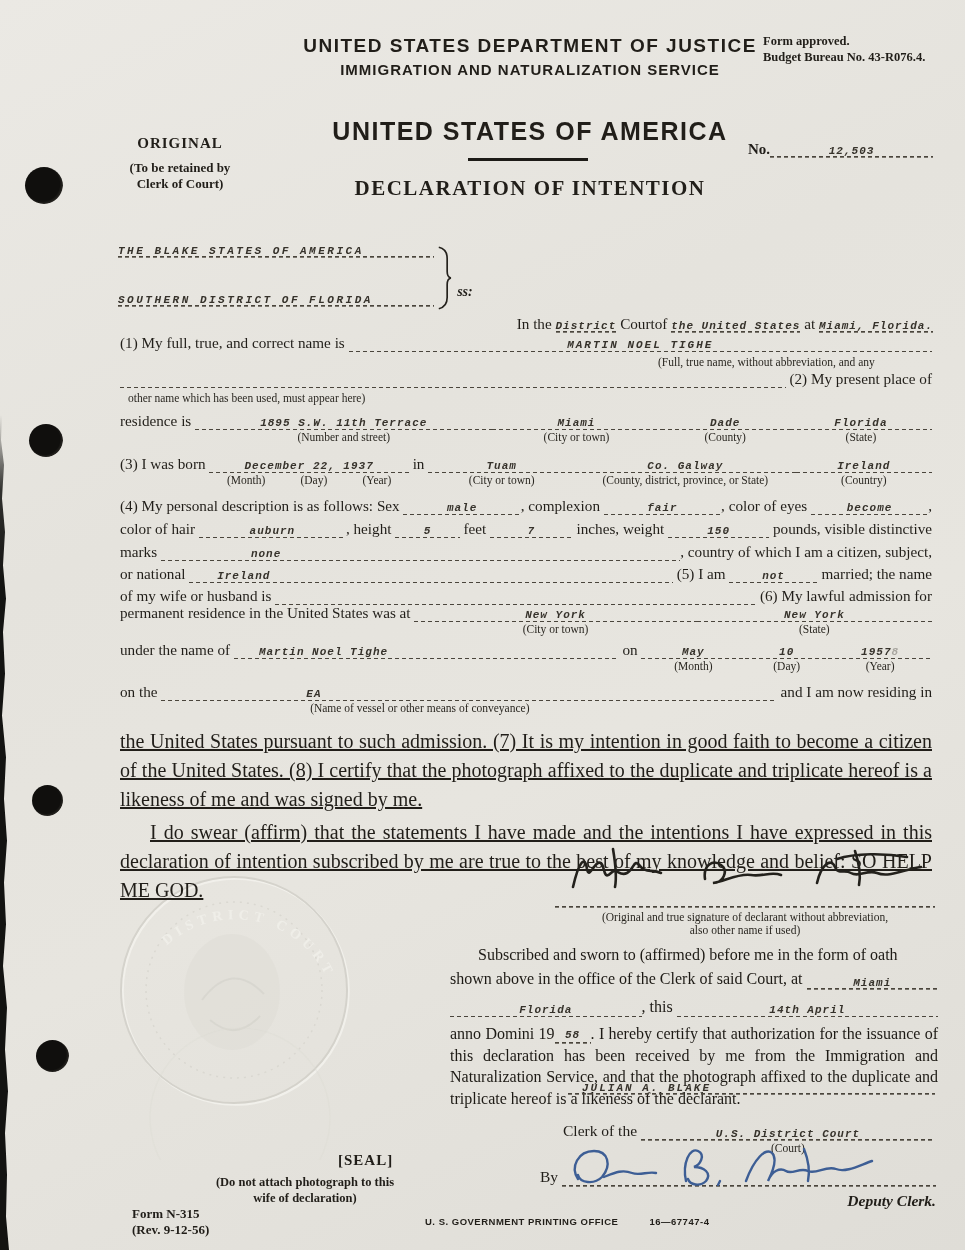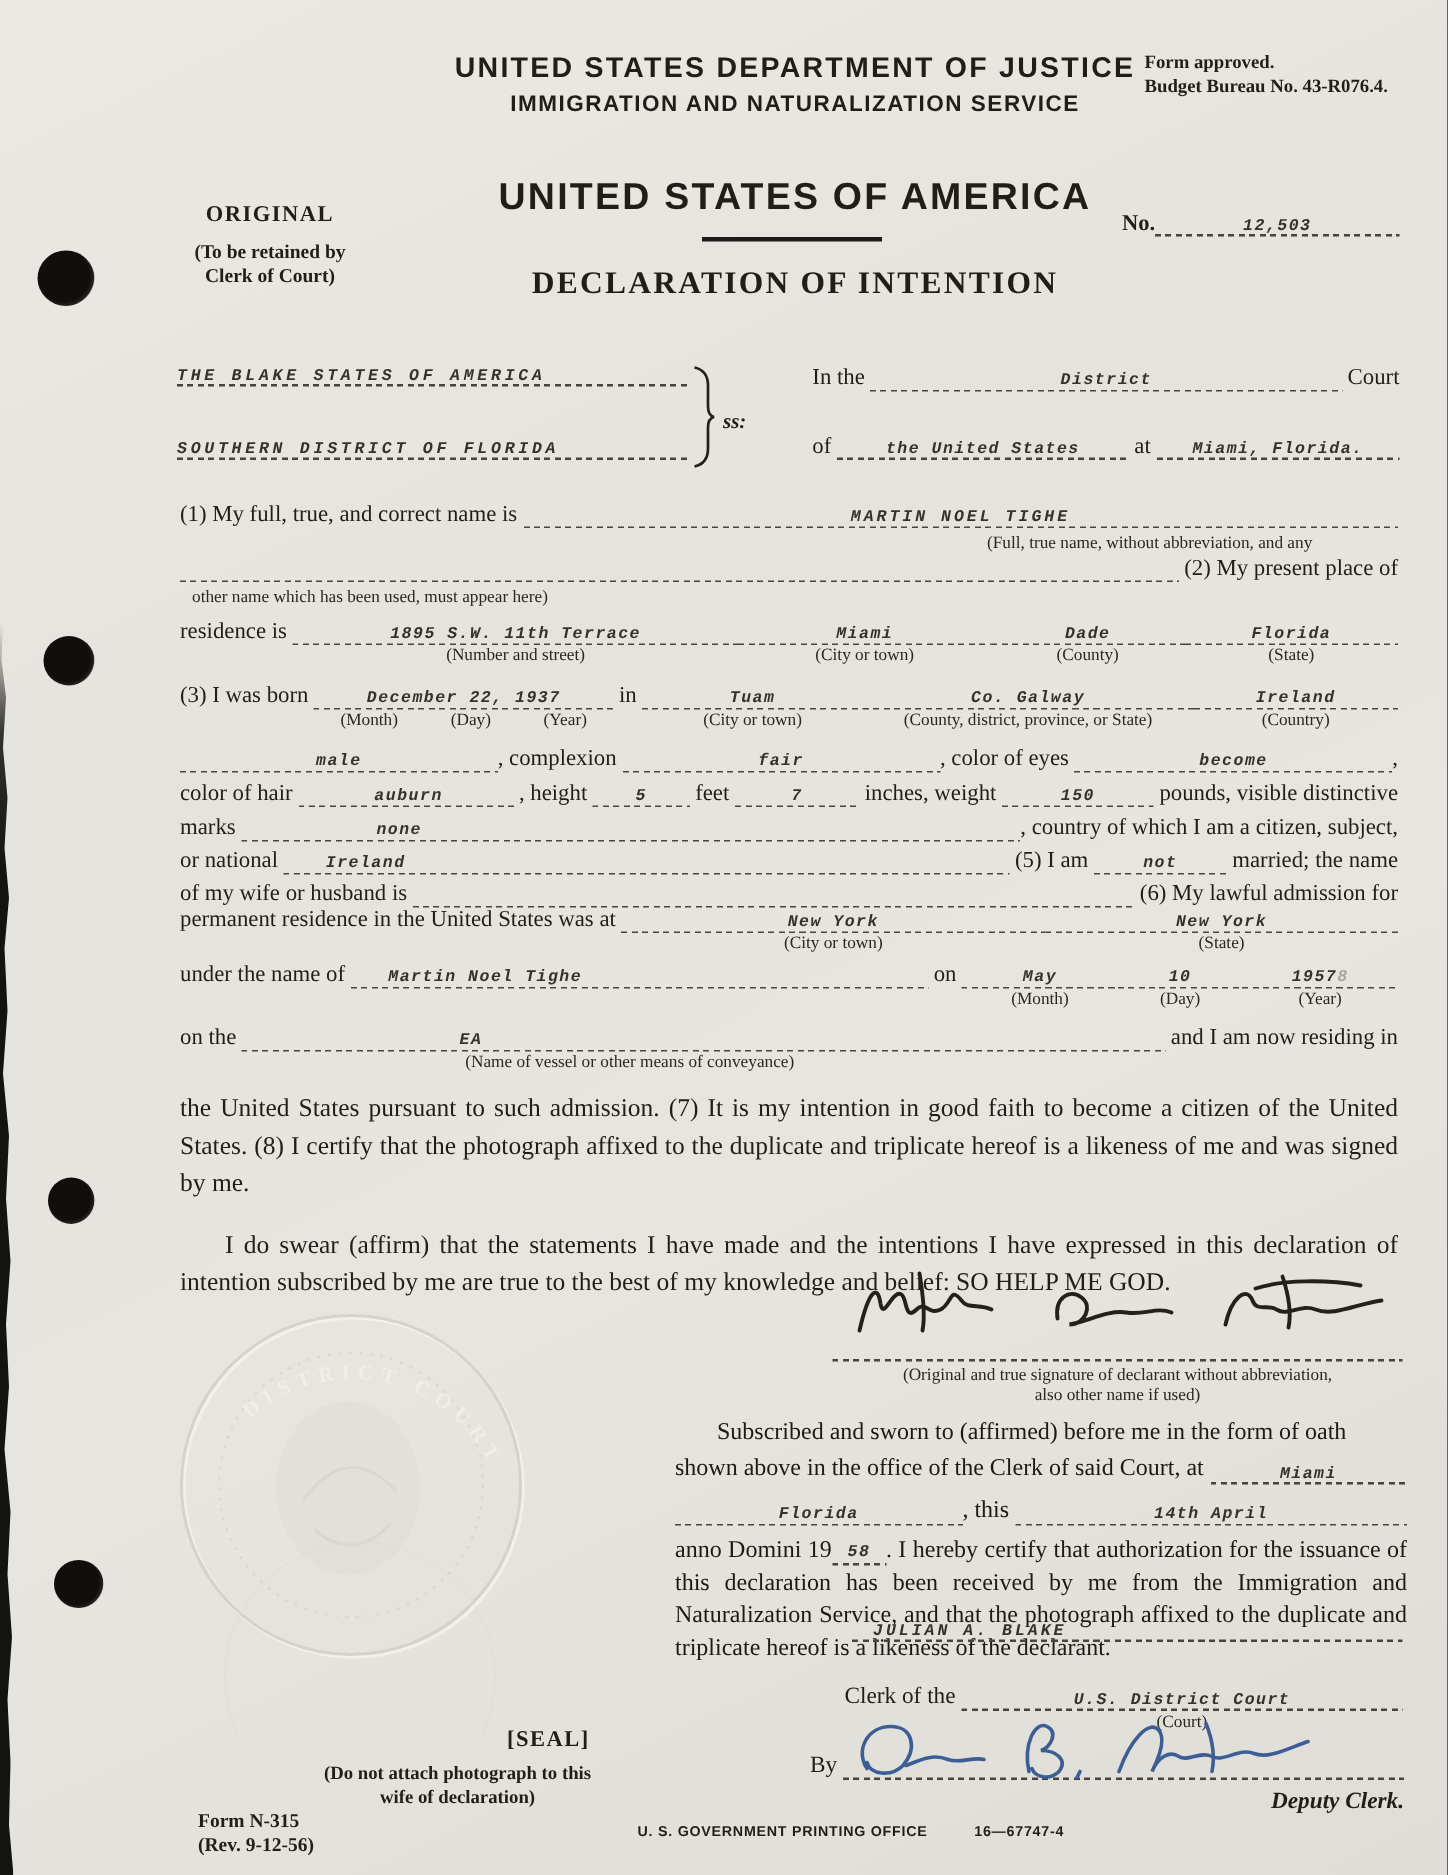--- a/index.html
+++ b/index.html
@@ -21,21 +21,21 @@
       background-image:repeating-linear-gradient(90deg,#4a453c 0 4px,transparent 4px 7px);
       background-repeat:no-repeat;background-size:100% 1.7px;background-position:0 100%;}
   .val{font-family:"Liberation Mono",monospace;font-weight:bold;font-size:11px;letter-spacing:1px;
       color:#36322b;white-space:pre;transform:translateY(-1px);font-style:italic;}
   .ghost{opacity:.35;}
   .fld{position:relative;display:flex;align-items:flex-end;justify-content:center;}
   .cap{position:absolute;top:100%;left:50%;transform:translateX(-50%);margin-top:1px;
       font-size:11.5px;white-space:pre;color:#2a2721;}
   .cap3{position:absolute;top:100%;left:0;width:100%;margin-top:1px;display:flex;
       justify-content:space-around;font-size:11.5px;color:#2a2721;}
-  .para{font-size:17px;line-height:1.46;text-align:justify;}
+  .para{font-size:20px;line-height:1.46;text-align:justify;text-decoration:underline;}
   .jur{font-size:16px;line-height:1.34;color:#1d1a15;}
   .hole{position:absolute;border-radius:50%;
       background:radial-gradient(circle at 46% 46%,#100f0d 60%,#262420 70%,rgba(40,38,34,0) 74%);}
   .torn{position:absolute;left:0;top:415px;width:9px;height:835px;
       background:linear-gradient(180deg,rgba(18,18,16,0),rgba(18,18,16,.85) 9%,#131311 20%);
       clip-path:polygon(0 0,2px 0,1px 3%,4px 6%,2px 10%,5px 14%,3px 18%,6px 22%,3px 26%,5px 31%,2px 36%,6px 41%,4px 46%,7px 51%,4px 56%,6px 61%,3px 66%,7px 71%,5px 76%,8px 81%,5px 86%,7px 91%,6px 96%,9px 100%,0 100%);}
   .hdr1{font-weight:bold;font-size:19px;letter-spacing:1.5px;}
   .hdr2{font-weight:bold;font-size:15px;letter-spacing:1px;}
   .bigtitle{font-weight:bold;font-size:25px;letter-spacing:1.5px;}
   .doctitle{font-weight:bold;font-size:21px;letter-spacing:1.5px;}
@@ -99,21 +99,21 @@
             <span class="val" style="letter-spacing:2.5px;">THE BLAKE STATES OF AMERICA</span>
           </span>
         <span class="bl ls">
             <span class="val" style="letter-spacing:2.5px;">SOUTHERN DISTRICT OF FLORIDA</span>
           </span>
       </div>
       <svg width="18" height="70" viewBox="0 0 18 70" style="margin:0 2px;">
         <path d="M3,2 Q12,4 12,14 L12,28 Q12,34 16,35 Q12,36 12,42 L12,56 Q12,66 3,68" fill="none" stroke="#24211c" stroke-width="1.8"></path>
       </svg>
       <div class="b ital" style="font-size:14px;align-self:center;margin:8px 6px 0 2px;">ss:</div>
-      <div style="flex:1;display:flex;flex-direction:column;justify-content:space-between;height:64px;padding-left:38px;">
+      <div style="flex:1;display:flex;flex-direction:row;justify-content:space-between;height:64px;padding-left:38px;margin-top:26px;">
         <div class="row">
           <span class="lbl">In the </span>
           <span class="bl" style="flex:1;">
               <span class="val">District</span>
             </span>
           <span class="lbl"> Court</span>
         </div>
         <div class="row">
           <span class="lbl">of </span>
           <span class="bl" style="flex:1.2;">
@@ -196,20 +196,21 @@
       </span>
     <span class="fld" style="flex:1.3;">
         <span class="bl" style="width:100%;">
           <span class="val">Ireland</span>
         </span>
         <span class="cap">(Country)</span>
       </span>
   </div>
 
   <div class="abs row" style="left:120px;top:497px;width:812px;">
+    <span class="lbl">(4) My personal description is as follows: Sex </span>
     <span class="bl" style="flex:1;">
         <span class="val">male</span>
       </span>
     <span class="lbl">, complexion </span>
     <span class="bl" style="flex:1;">
         <span class="val">fair</span>
       </span>
     <span class="lbl">, color of eyes </span>
     <span class="bl" style="flex:1;">
         <span class="val">become</span>

